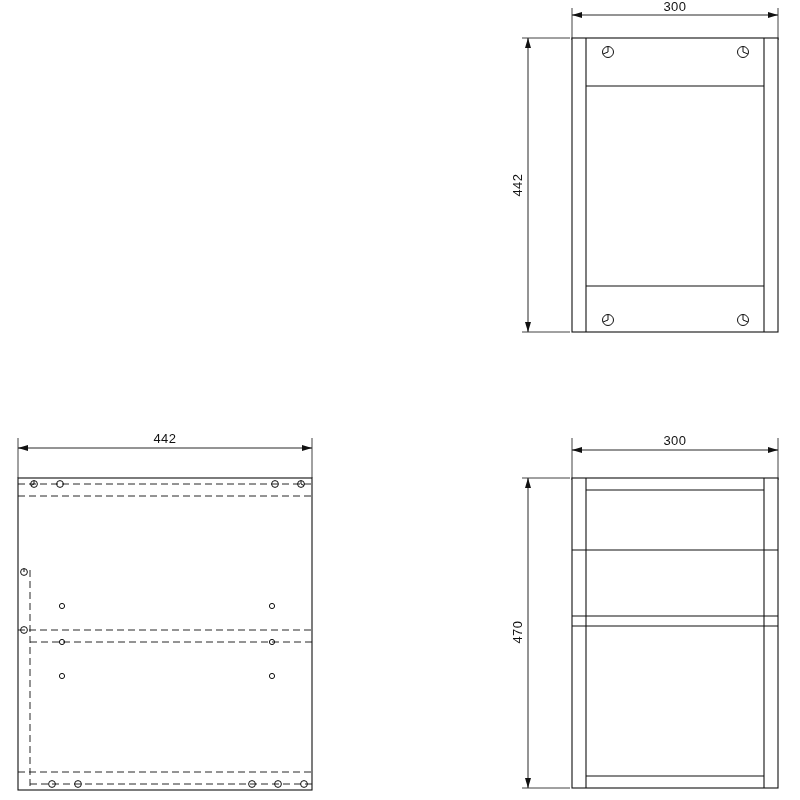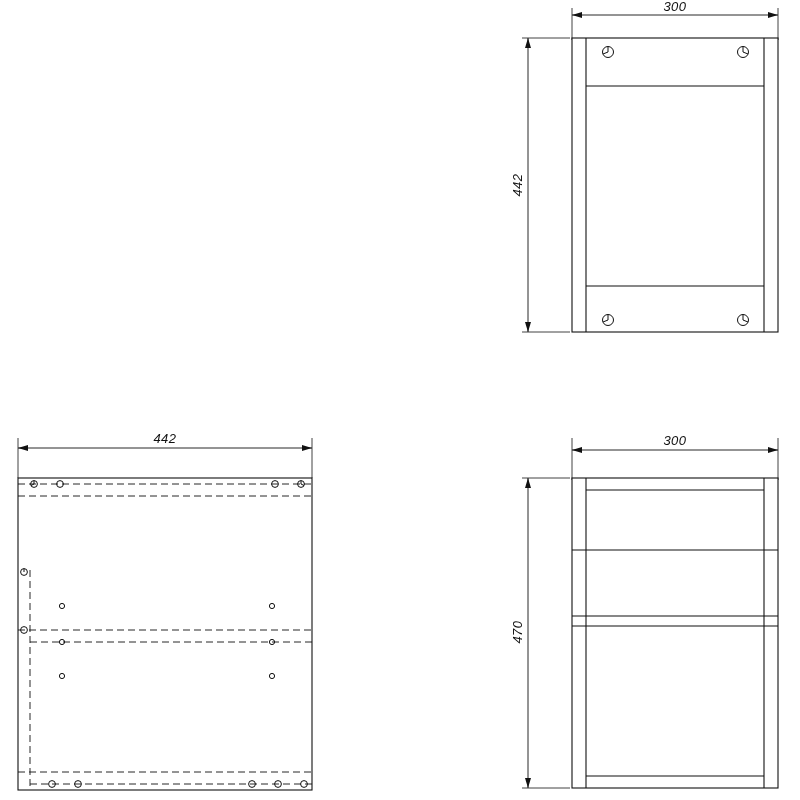--- a/index.html
+++ b/index.html
@@ -11,21 +11,20 @@
     width: 800px;
     height: 800px;
     font-family: "Liberation Sans", sans-serif;
     color: #1a1a1a;
     overflow: hidden;
   }
   #sheet {
     position: relative;
     width: 784px;
     height: 800px;
-    font-style: italic;
   }
   .view {
     position: absolute;
   }
   svg {
     display: block;
     overflow: visible;
   }
   .dim-text {
     font-family: "Liberation Sans", sans-serif;

